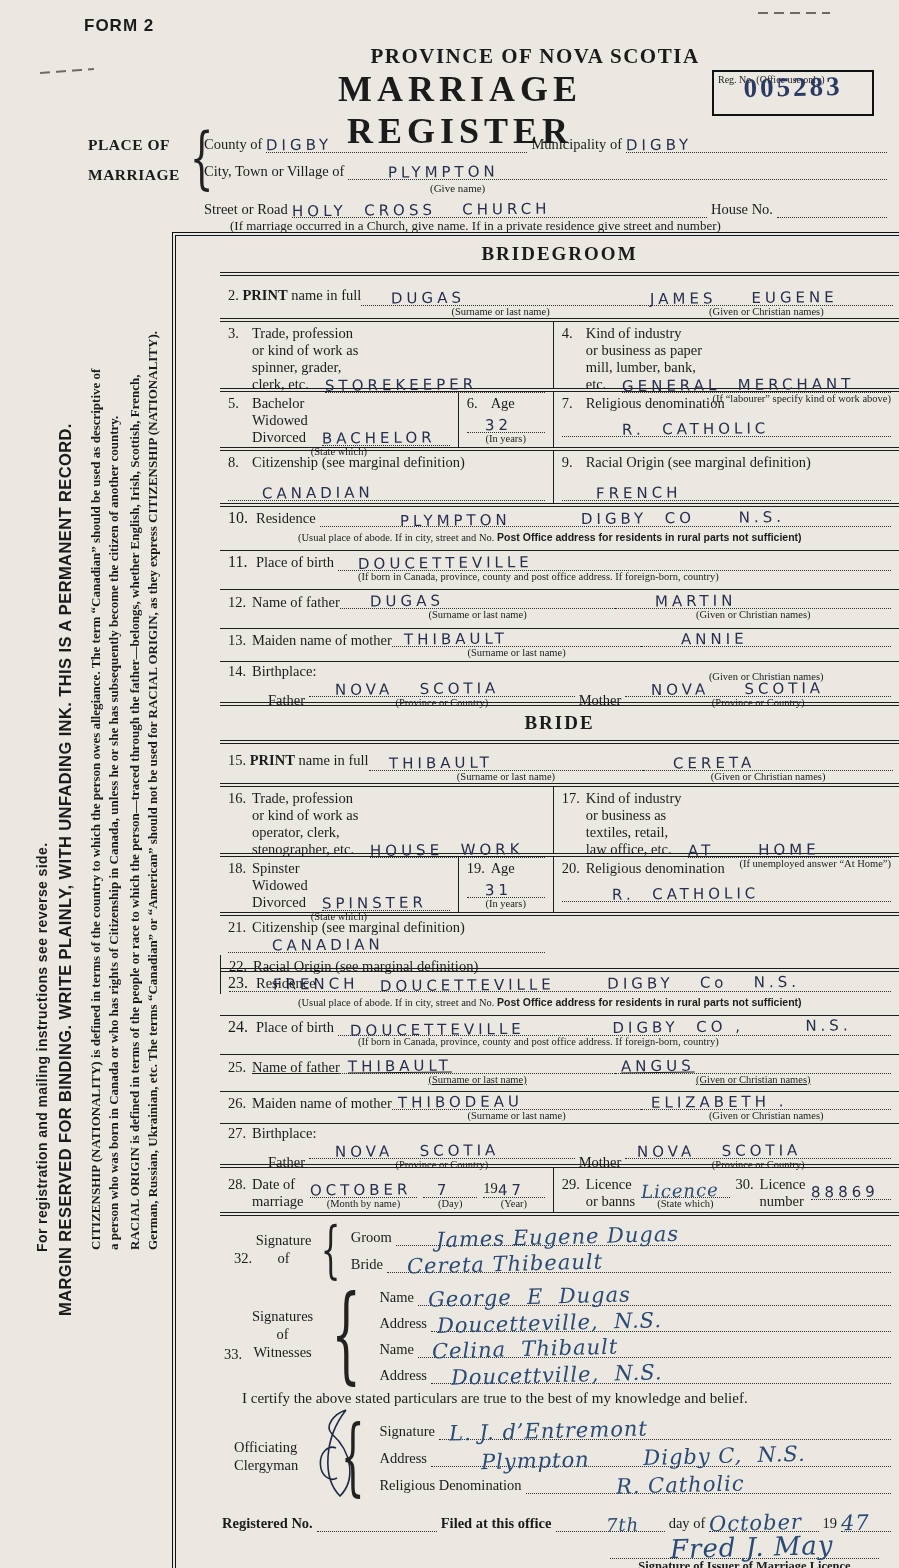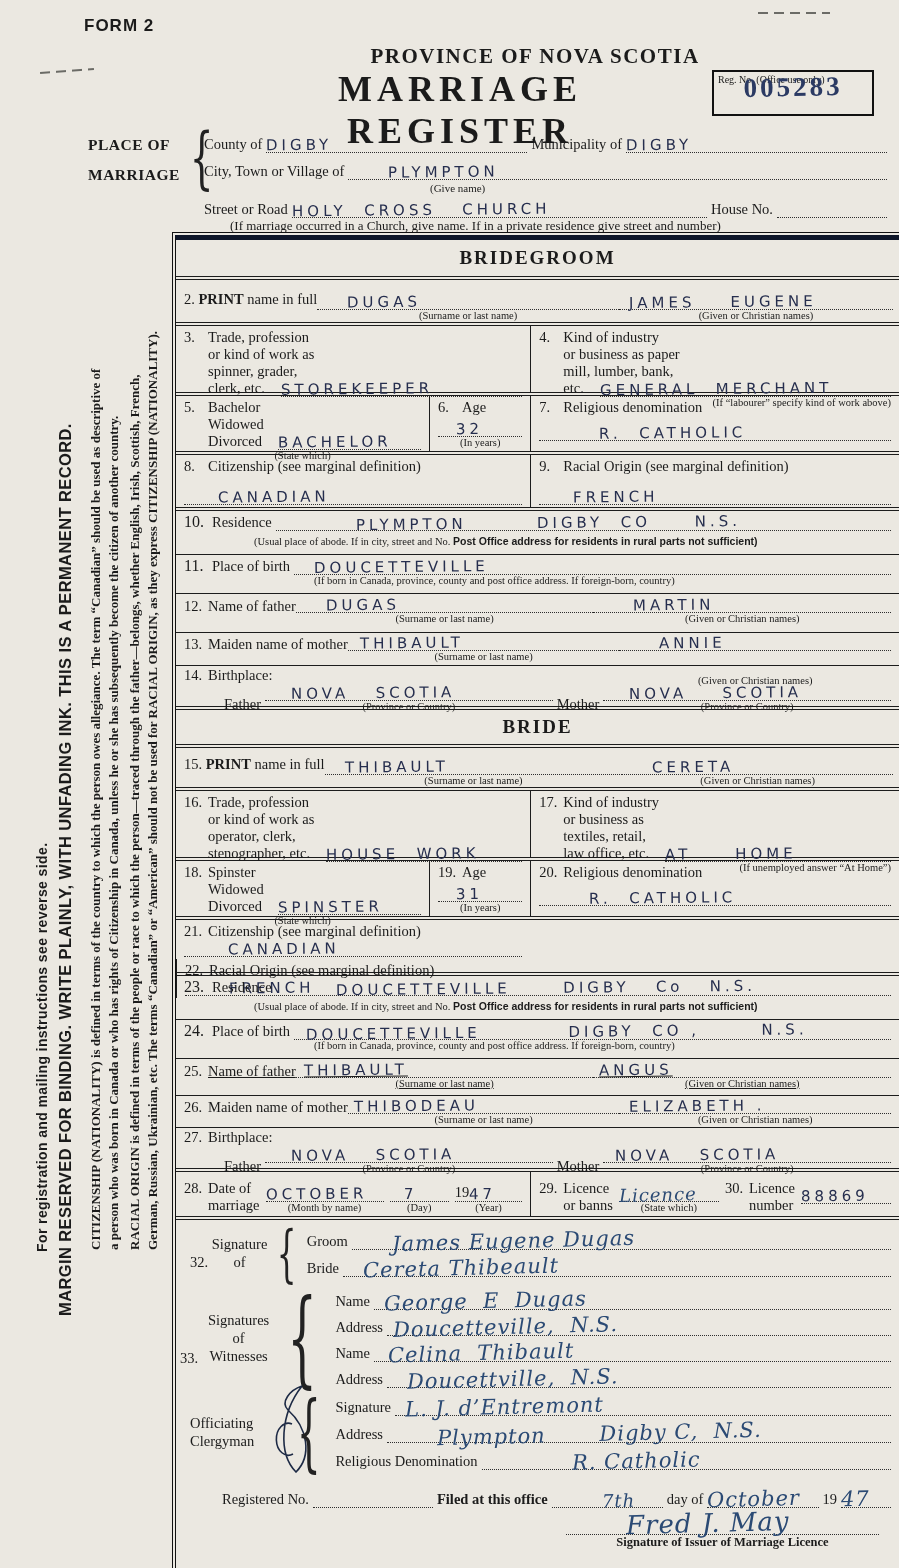--- a/index.html
+++ b/index.html
@@ -57,21 +57,21 @@
   #province{position:absolute; left:300px; top:44px; width:470px; text-align:center; font-size:21px; letter-spacing:1.5px; font-weight:bold;}
   #title{position:absolute; left:220px; top:68px; width:480px; text-align:center; font-size:36px; font-weight:bold; letter-spacing:5px;}
   #regbox{position:absolute; left:712px; top:70px; width:162px; height:46px; border:2px solid #111; padding:2px 4px; box-sizing:border-box;}
   #reglabel{font-size:10px; white-space:nowrap;}
   #regnum{font-size:27px; font-weight:bold; color:var(--stamp); letter-spacing:3px; text-align:center; margin-top:-13px; transform:rotate(-1.2deg);}
   #placeof{position:absolute; left:88px; top:130px; font-weight:bold; font-size:15.5px; line-height:30px; letter-spacing:0.5px;}
   #pbrace{position:absolute; left:180px; top:118px; font-size:68px; transform:scaleX(0.55);}
   .hline{position:absolute; left:204px; right:12px; display:flex; align-items:flex-end; font-size:14.5px; gap:4px;}
   
   #mainbox{position:absolute; left:172px; top:232px; right:0; bottom:0; border-top:1px solid #111; border-left:1px solid #111;}
-  #mainboxin{position:absolute; left:2px; top:2px; right:0; bottom:0; border-top:5px solid #0f172a; border-left:1px solid #111; overflow:hidden;}
+  #mainboxin{position:absolute; left:2px; top:2px; right:0; bottom:0; border-top:1px solid #0f172a; border-left:1px solid #111; overflow:hidden;padding-left:44px;}
   .sideLab{font-size:14.5px; line-height:18px; padding-left:10px;}
   .blk{display:flex; align-items:center; position:relative;}
 </style>
 </head>
 <body>
 
 <div id="page">
 
   <div class="mline mb" style="left:34px; top:1252px; font-size:14px; letter-spacing:0.4px;">For registration and mailing instructions see reverse side.</div>
   <div class="mline mb" style="left:56px; top:1316px; font-size:16.5px; letter-spacing:0.4px;">MARGIN RESERVED FOR BINDING.   WRITE PLAINLY, WITH UNFADING INK.   THIS IS A PERMANENT RECORD.</div>
@@ -616,20 +616,21 @@
             </div>
         <div class="inline">
               <span class="lab">Address</span>
               <span class="dln grow">
                 <i class="cur" style="margin-left:20px;">Doucettville,  N.S.</i>
               </span>
             </div>
       </div>
     </div>
 
+    <div style="height:24px; padding:4px 8px 0 22px; font-size:15px;">I certify the above stated particulars are true to the best of my knowledge and belief.</div>
 
     <div class="blk" style="height:84px; padding-left:4px;">
       <svg width="52" height="84" style="position:absolute; left:96px; top:-6px; overflow:visible;">
         <path d="M30,2 C8,30 6,70 24,88 C40,72 36,44 16,26 C8,18 18,6 30,2 M20,40 a12,16 0 1,0 1,30" fill="none" stroke="#1d2a45" stroke-width="1.6"></path>
       </svg>
       <div class="sideLab pre" style="width:92px;">Officiating
 Clergyman</div>
       <div class="brace" style="font-size:84px; transform:scaleX(0.45);"></div>
       <div class="grow col" style="gap:6px; padding-right:8px;">
         <div class="inline">
@@ -647,21 +648,21 @@
         <div class="inline">
               <span class="lab">Religious Denomination</span>
               <span class="dln grow">
                 <i class="cur" style="margin-left:90px;">R. Catholic</i>
               </span>
             </div>
       </div>
     </div>
 
     <div class="inline" style="height:34px; padding:0 8px 0 2px;">
-      <span class="lab" style="font-weight:normal;margin-left:44px;">Registered No.</span>
+      <span class="lab" style="font-weight:bold;">Registered No.</span>
       <span class="dln" style="width:120px;"></span>
       <span class="lab" style="font-weight:bold;">Filed at this office</span>
       <span class="dln grow">
             <i class="cur" style="margin-left:50px; font-size:18px;">7th</i>
           </span>
       <span class="lab">day of</span>
       <span class="dln grow">
             <i class="cur">October</i>
           </span>
       <span class="lab">19</span>

